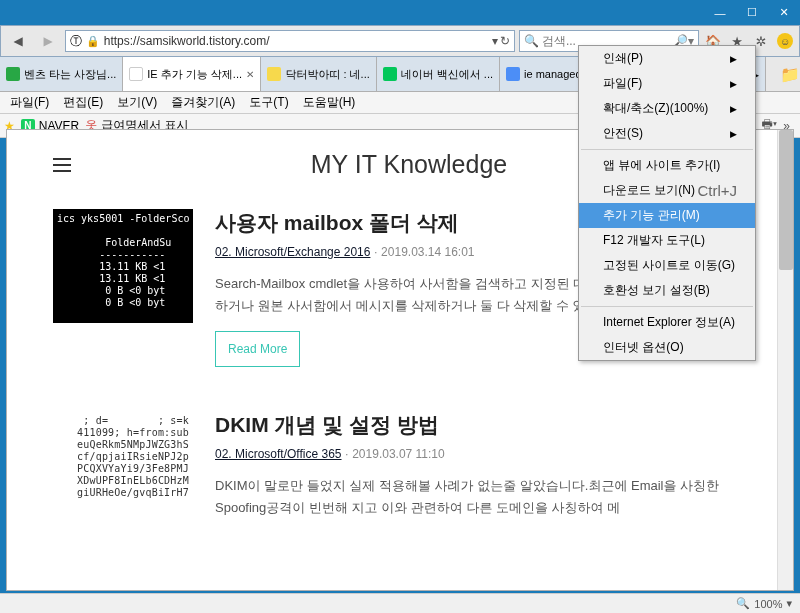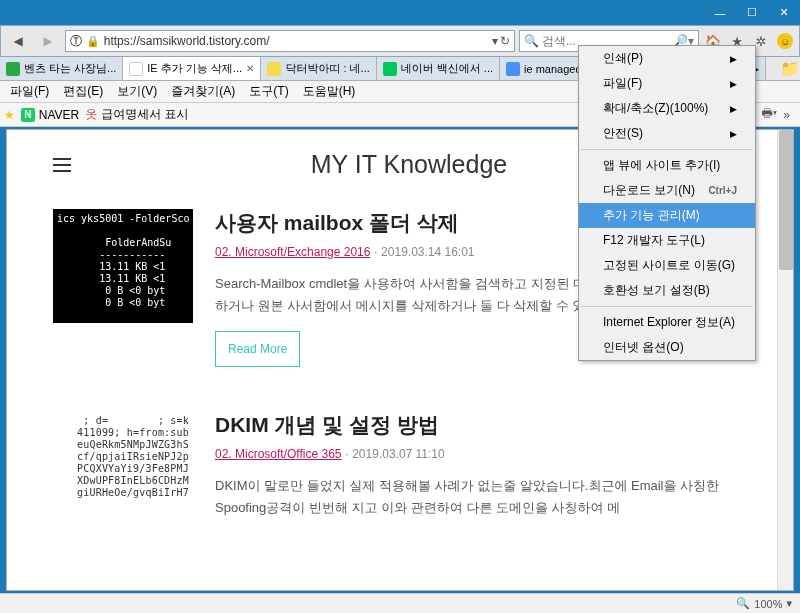--- a/index.html
+++ b/index.html
@@ -16,21 +16,21 @@
 .url-box { flex:1; height:22px; background:#fff; border:1px solid #8ea7c0; display:flex; align-items:center; padding:0 4px; font-size:12px; gap:4px; }
 .lock { color:#2a7d2a; font-size:11px; }
 .url-text { flex:1; white-space:nowrap; overflow:hidden; color:#333; }
 .refresh-area { display:flex; gap:2px; color:#555; }
 .search-box { width:180px; height:22px; background:#fff; border:1px solid #8ea7c0; display:flex; align-items:center; padding:0 4px; font-size:12px; color:#777; }
 .search-box .mag { color:#888; margin-right:3px; }
 .tool-icon { width:20px; height:20px; display:flex; align-items:center; justify-content:center; color:#555; font-size:13px; }
 .smiley { background:#f5c518; border-radius:50%; width:16px; height:16px; display:flex; align-items:center; justify-content:center; font-size:10px; }
 
 
-.tabs-row { height:24px; background:#e8e8e8; display:flex; align-items:stretch; border-bottom:1px solid #b0b0b0;text-align:right; }
+.tabs-row { height:35px; background:#e8e8e8; display:flex; align-items:stretch; border-bottom:1px solid #b0b0b0;text-align:right; }
 .tab { display:flex; align-items:center; gap:4px; padding:0 6px; font-size:11px; border-right:1px solid #b0b0b0; background:#d8e2ec; max-width:150px; white-space:nowrap; overflow:hidden; }
 .tab .fav { width:14px; height:14px; background:#28a745; border-radius:2px; display:inline-block; }
 .tab .fav.y { background:#f7d94c; }
 .tab .fav.b { background:#4c8ef7; }
 .tab .fav.w { background:#fff; border:1px solid #ccc; }
 .tab .fav.m { background:linear-gradient(135deg,#f25022 50%,#00a4ef 50%); }
 .tab.active { background:#fff; }
 .tab .close-x { margin-left:auto; font-size:10px; color:#666; }
 
 
@@ -57,31 +57,31 @@
 .hamburger { width:18px; height:14px; display:flex; flex-direction:column; justify-content:space-between; }
 .hamburger div { height:2px; background:#333; }
 .site-title { flex:1; text-align:center; font-size:25px; font-weight:400; color:#333; }
 
 .post { display:flex; gap:22px; margin-bottom:44px; }
 .thumb { width:140px; height:114px; background:#000; color:#fff; font-family:Consolas,monospace; font-size:10px; padding:4px; line-height:1.2; overflow:hidden; white-space:pre; }
 .thumb.white { background:#fff; color:#333; filter:blur(0.7px); font-size:10px; letter-spacing:0.2px;text-align:right; }
 .post-body { flex:1; }
 .post-title { font-size:21px; font-weight:700; color:#222; margin-bottom:8px; }
 .post-meta { font-size:12px; color:#888; margin-bottom:14px; }
-.post-meta a { color:#be185d; text-decoration:underline; }
+.post-meta a { color:#0f172a; text-decoration:underline; }
 .post-excerpt { font-size:13px; color:#555; line-height:1.7; margin-bottom:14px; }
 .read-more { display:inline-block; padding:10px 12px; border:1px solid #38c6b4; color:#38c6b4; font-size:12px; background:#fff; }
 
 
 .context-menu { position:absolute; top:45px; left:578px; width:178px; background:#f0f0f0; border:1px solid #999; box-shadow:2px 2px 4px rgba(0,0,0,0.25); font-size:12px; z-index:100; }
 .cm-item { padding:4px 18px 4px 24px; display:flex; justify-content:space-between; align-items:center; }
 .cm-item:hover, .cm-item.hl { background:#4a98e0; color:#fff; }
 .cm-sep { height:1px; background:#ccc; margin:3px 2px; }
 .cm-arrow { font-size:9px; }
-.cm-short { color:#666; font-size:10px;font-weight:bold; }
+.cm-short { color:#666; font-size:15px; }
 
 
 .statusbar { position:absolute; bottom:0; left:0; right:0; height:20px; background:#f0f0f0; border-top:1px solid #ccc; display:flex; align-items:center; justify-content:flex-end; padding:0 8px; font-size:11px; color:#555; gap:4px; }
 </style>
 </head>
 <body>
 
 <div class="titlebar">
   <div class="win-btn">—</div>
   <div class="win-btn">☐</div>

